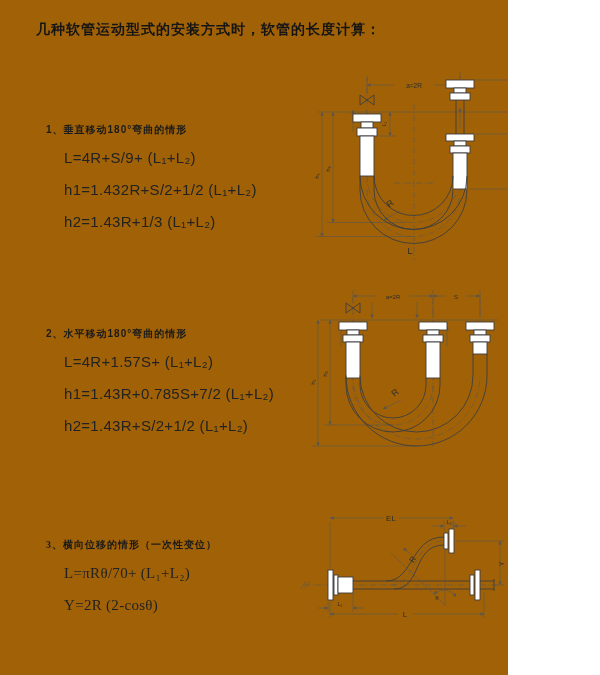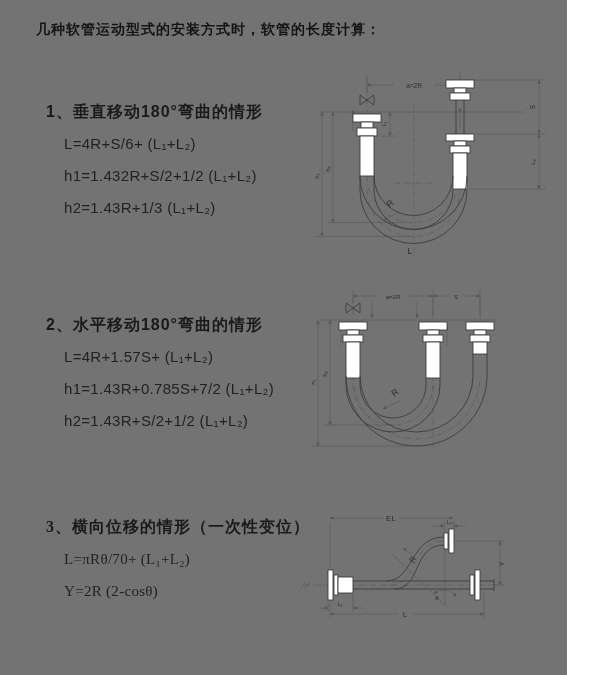--- a/index.html
+++ b/index.html
@@ -1,21 +1,21 @@
 <!DOCTYPE html>
 <html><head>
 <meta charset="utf-8">
 <style>
   html,body{margin:0;padding:0;background:#ffffff;}
-  .page{position:relative;width:567px;height:675px;background:#737373;overflow:hidden;
+  .page{position:relative;width:508px;height:675px;background:#a16207;overflow:hidden;
         font-family:"Liberation Sans","DejaVu Sans",sans-serif;color:#1f1f1f;}
   .title{position:absolute;left:36px;top:21px;font-size:14px;font-weight:bold;
          letter-spacing:1px;color:#151515;}
   .section{position:absolute;left:46px;}
-  .sec-heading{font-size:16px;font-weight:bold;letter-spacing:1px;color:#1a1a1a;white-space:nowrap;}
+  .sec-heading{font-size:10px;font-weight:bold;letter-spacing:1px;color:#1a1a1a;white-space:nowrap;margin-top:21px;}
   .formulas{margin:11px 0 0 18px;display:flex;flex-direction:column;gap:12px;}
   .formulas p{margin:0;font-size:15px;line-height:20px;letter-spacing:.3px;color:#222;white-space:nowrap;}
   .diag{position:absolute;}
   .diag .ln{stroke:#3d3d3d;stroke-width:.9;fill:none;}
   .diag .fl{stroke:#3d3d3d;stroke-width:.9;fill:#ffffff;}
   .diag .thin{stroke:#555;stroke-width:.55;fill:none;}
   .diag .cl{stroke:#555;stroke-width:.55;fill:none;stroke-dasharray:6 2 1 2;}
   .diag text{fill:#2d2d2d;font-family:"Liberation Sans","DejaVu Sans",sans-serif;}
   .t9{font-size:9px;} .t8{font-size:8px;} .t7{font-size:7px;}
   .t65{font-size:6.5px;} .t6{font-size:6px;} .t55{font-size:5.5px;}
@@ -23,27 +23,27 @@
 </head>
 <body>
 
 <div class="page">
 
   <div class="title">几种软管运动型式的安装方式时，软管的长度计算：</div>
 
   <div class="section" style="top:102px;">
     <div class="sec-heading">1、垂直移动180°弯曲的情形</div>
     <div class="formulas">
-      <p>L=4R+S/6+ (L₁+L₂)</p>
+      <p>L=4R+S/9+ (L₁+L₂)</p>
       <p>h1=1.432R+S/2+1/2 (L₁+L₂)</p>
       <p>h2=1.43R+1/3 (L₁+L₂)</p>
     </div>
   </div>
 
-  <div class="section" style="top:315px;">
+  <div class="section" style="top:306px;">
     <div class="sec-heading">2、水平移动180°弯曲的情形</div>
     <div class="formulas">
       <p>L=4R+1.57S+ (L₁+L₂)</p>
       <p>h1=1.43R+0.785S+7/2 (L₁+L₂)</p>
       <p>h2=1.43R+S/2+1/2 (L₁+L₂)</p>
     </div>
   </div>
 
   <div class="section" style="top:517px;font-family:Liberation Serif, serif;">
     <div class="sec-heading">3、横向位移的情形（一次性变位）</div>

